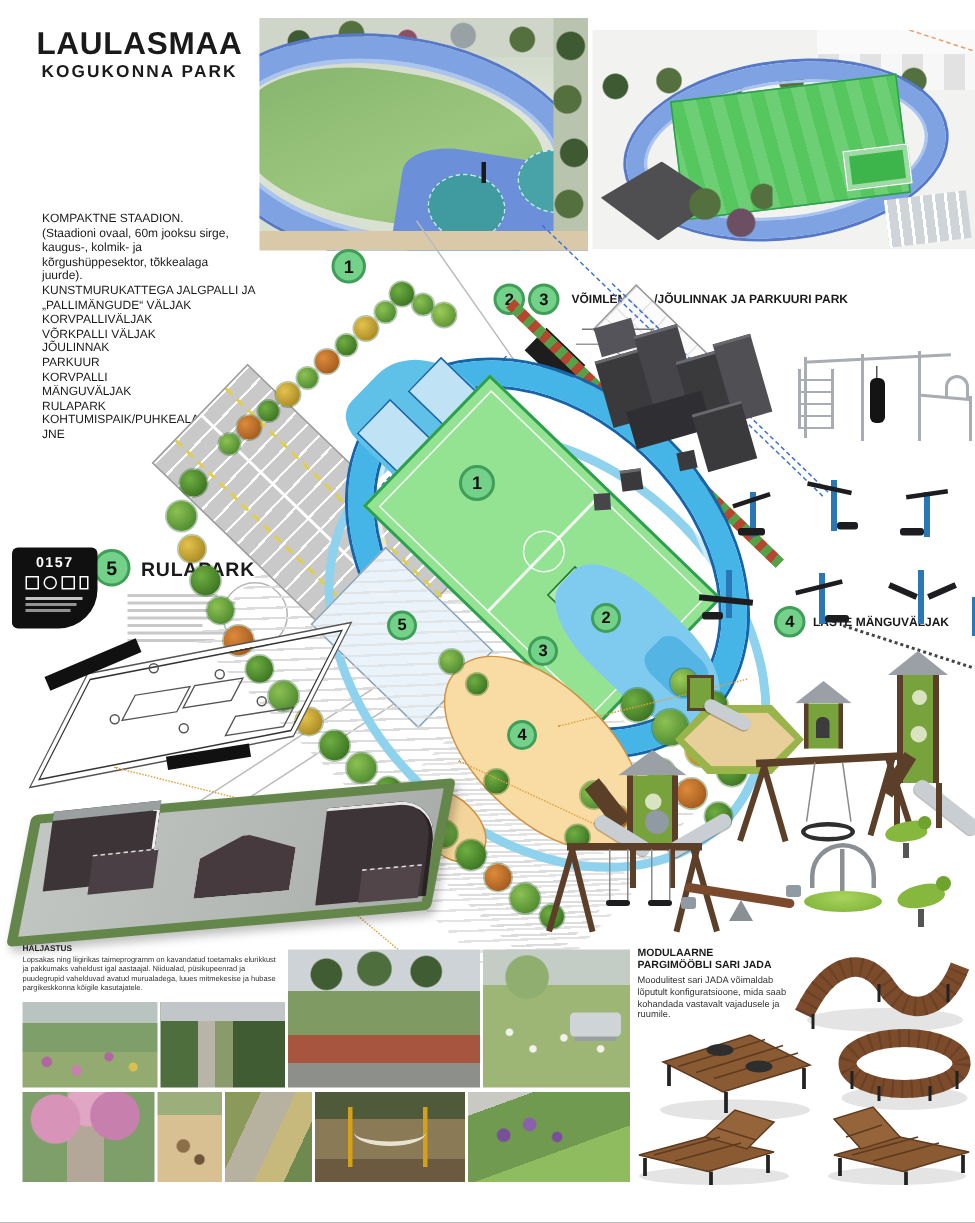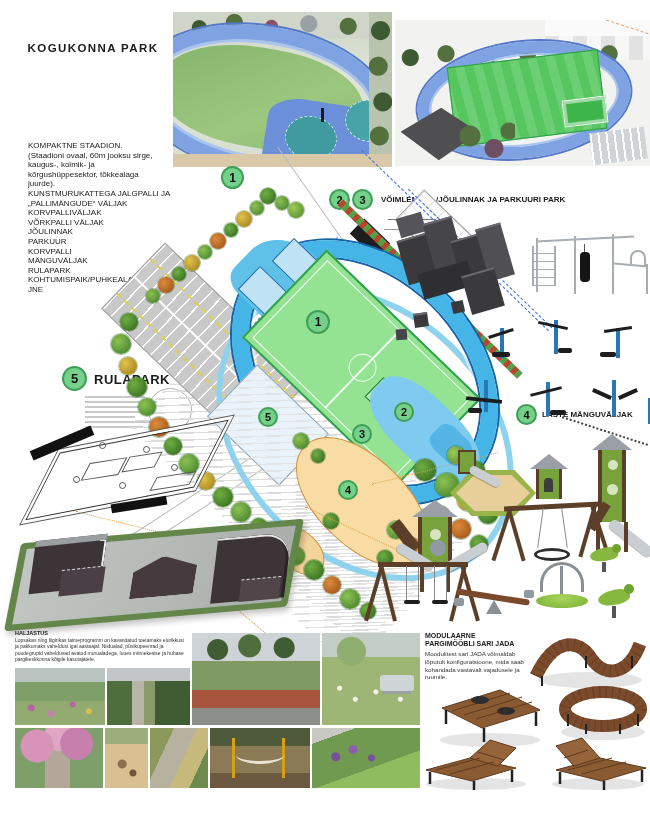--- a/index.html
+++ b/index.html
@@ -23,20 +23,21 @@
   .panel{background:#78a23c;}
   .roof{background:#9aa0a6;clip-path:polygon(50% 0,100% 100%,0 100%);}
   .chain{width:1px;background:#8a8a8a;}
   .tinyline{position:absolute;height:2px;background:#c9c9c9;}
 </style>
 </head>
 <body>
 
 <div id="board">
 
+  <div class="txt b" style="left:18px;top:18px;width:150px;text-align:center;font-size:21px;letter-spacing:.5px;font-weight:900;">LAULASMAA</div>
   <div class="txt b" style="left:18px;top:42px;width:150px;text-align:center;font-size:11.5px;letter-spacing:1.4px;font-weight:900;">KOGUKONNA PARK</div>
 
 
   <div style="left:28px;top:141px;width:148px;font-size:8px;line-height:9.6px;">
     <div style="position:static">KOMPAKTNE STAADION.</div>
     <div style="position:static">(Staadioni ovaal, 60m jooksu sirge,</div>
     <div style="position:static">kaugus-, kolmik- ja</div>
     <div style="position:static">kõrgushüppesektor, tõkkealaga</div>
     <div style="position:static">juurde).</div>
     <div style="position:static">KUNSTMURUKATTEGA JALGPALLI JA</div>
@@ -108,20 +109,30 @@
   <div class="circ" style="left:329px;top:189px;width:21px;height:21px;font-size:11px;">2</div>
   <div class="circ" style="left:352px;top:189px;width:21px;height:21px;font-size:11px;">3</div>
   <div class="txt b" style="left:381px;top:195px;width:260px;font-size:8px;">VÕIMLEMISE- /JÕULINNAK JA PARKUURI PARK</div>
 
   <div class="circ" style="left:516px;top:404px;width:21px;height:21px;font-size:11px;">4</div>
   <div class="txt b" style="left:542px;top:410px;width:108px;font-size:8px;">LASTE MÄNGUVÄLJAK</div>
 
   <div class="circ" style="left:62px;top:366px;width:25px;height:25px;font-size:13px;">5</div>
   <div class="txt b" style="left:94px;top:372px;width:120px;font-size:13px;letter-spacing:.5px;">RULAPARK</div>
 
+  <div style="left:8px;top:365px;width:57px;height:54px;background:#101010;border-radius:4px 4px 26px 4px;">
+    <div class="txt b" style="left:0;top:5px;width:57px;text-align:center;color:#fff;font-size:9.5px;letter-spacing:1px;">0157</div>
+    <div style="left:9px;top:19px;width:9px;height:9px;border:1px solid #fff;"></div>
+    <div style="left:21px;top:19px;width:9px;height:9px;border:1px solid #fff;border-radius:50%;"></div>
+    <div style="left:33px;top:19px;width:9px;height:9px;border:1px solid #fff;"></div>
+    <div style="left:45px;top:19px;width:6px;height:9px;border:1px solid #fff;"></div>
+    <div style="left:9px;top:33px;width:38px;height:2px;background:rgba(255,255,255,.75);"></div>
+    <div style="left:9px;top:37px;width:34px;height:2px;background:rgba(255,255,255,.55);"></div>
+    <div style="left:9px;top:41px;width:30px;height:2px;background:rgba(255,255,255,.55);"></div>
+  </div>
 
   <div style="left:85px;top:396px;width:80px;height:36px;">
     <div class="tinyline" style="left:0;top:0;width:60px;"></div>
     <div class="tinyline" style="left:0;top:5px;width:72px;"></div>
     <div class="tinyline" style="left:0;top:10px;width:55px;"></div>
     <div class="tinyline" style="left:0;top:15px;width:68px;"></div>
     <div class="tinyline" style="left:0;top:20px;width:50px;"></div>
     <div class="tinyline" style="left:0;top:25px;width:74px;"></div>
     <div class="tinyline" style="left:0;top:30px;width:58px;"></div>
   </div>

